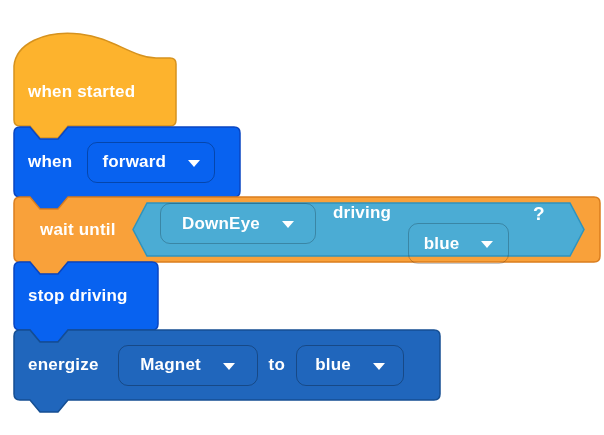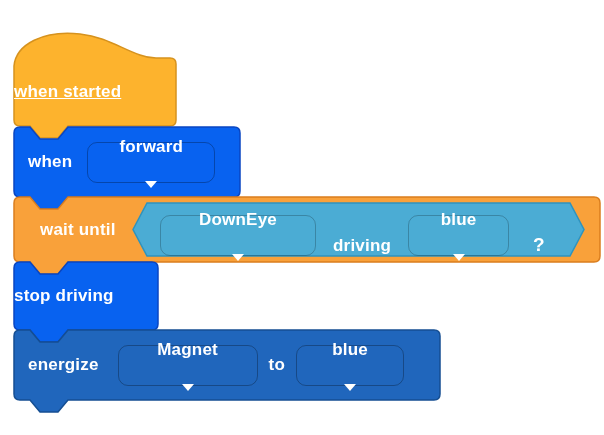--- a/index.html
+++ b/index.html
@@ -9,21 +9,21 @@
   }
   .shapes{position:absolute;left:0;top:0;pointer-events:none;}
   .block{
     position:absolute;display:flex;align-items:center;color:#fff;
     font-weight:700;font-size:17px;letter-spacing:.2px;
   }
   .block .lbl{white-space:nowrap;}
   .pill{
     height:41px;border:1.5px solid rgba(0,0,0,0.28);border-radius:10px;
     display:flex;align-items:center;justify-content:center;gap:22px;
-    padding:0 16px;box-sizing:border-box;cursor:pointer;flex-direction:column;
+    padding:0 16px;box-sizing:border-box;cursor:pointer;
   }
   .caret{
     width:0;height:0;border-left:6px solid transparent;border-right:6px solid transparent;
     border-top:7px solid #fff;margin-top:2px;
   }
   .qmark{font-size:19px;font-weight:700;}
 </style>
 </head>
 <body>
 
@@ -50,50 +50,50 @@
 
     <path stroke-width="1.5" d="M 14,268 Q 14,262 20,262 L 30,262 L 40,274 L 58,274 L 68,262
              L 152,262 Q 158,262 158,268 L 158,324 Q 158,330 152,330
              L 68,330 L 58,342 L 40,342 L 30,330 L 20,330 Q 14,330 14,324 Z" fill="#0862F0" stroke="#0845C2"></path>
 
     <path stroke-width="1.5" d="M 14,336 Q 14,330 20,330 L 30,330 L 40,342 L 58,342 L 68,330
              L 434,330 Q 440,330 440,336 L 440,394 Q 440,400 434,400
              L 68,400 L 58,412 L 40,412 L 30,400 L 20,400 Q 14,400 14,394 Z" fill="#2066BC" stroke="#154E92"></path>
   </svg>
 
-  <div class="block" style="left:14px;top:57px;width:162px;height:69px;box-sizing:border-box;text-decoration:underline;">
+  <div class="block" style="left:14px;top:57px;width:162px;height:69px;padding-left:14px;box-sizing:border-box;">
     <span class="lbl">when started</span>
   </div>
 
   <div class="block" style="left:14px;top:127px;width:226px;height:70px;padding-left:14px;gap:15px;box-sizing:border-box;">
     <span class="lbl">when</span>
     <div class="pill" style="width:128px;">
       <span>forward</span>
       <span class="caret"></span>
     </div>
   </div>
 
   <div class="block" style="left:14px;top:197px;width:586px;height:65px;padding-left:26px;box-sizing:border-box;">
     <span class="lbl">wait until</span>
 
-    <div style="position:absolute;left:119px;top:6px;width:451px;height:53px;display:flex;align-items:flex-end;gap:17px;padding-left:27px;box-sizing:border-box;">
+    <div style="position:absolute;left:119px;top:6px;width:451px;height:53px;display:flex;align-items:flex-start;gap:17px;padding-left:27px;box-sizing:border-box;">
       <div class="pill" style="width:156px;border-color:rgba(0,0,0,0.22);">
         <span>DownEye</span>
         <span class="caret"></span>
       </div>
       <span class="lbl">driving</span>
       <div class="pill" style="width:101px;border-color:rgba(0,0,0,0.22);margin-top:20px;">
         <span>blue</span>
         <span class="caret"></span>
       </div>
       <span class="qmark" style="margin-left:7px;">?</span>
     </div>
   </div>
 
-  <div class="block" style="left:14px;top:262px;width:144px;height:68px;box-sizing:border-box;">
+  <div class="block" style="left:14px;top:262px;width:144px;height:68px;padding-left:14px;box-sizing:border-box;">
     <span class="lbl">stop driving</span>
   </div>
 
   <div class="block" style="left:14px;top:330px;width:426px;height:70px;padding-left:14px;gap:11px;box-sizing:border-box;">
     <span class="lbl">energize</span>
     <div class="pill" style="width:140px;margin-left:8px;">
       <span>Magnet</span>
       <span class="caret"></span>
     </div>
     <span class="lbl">to</span>

